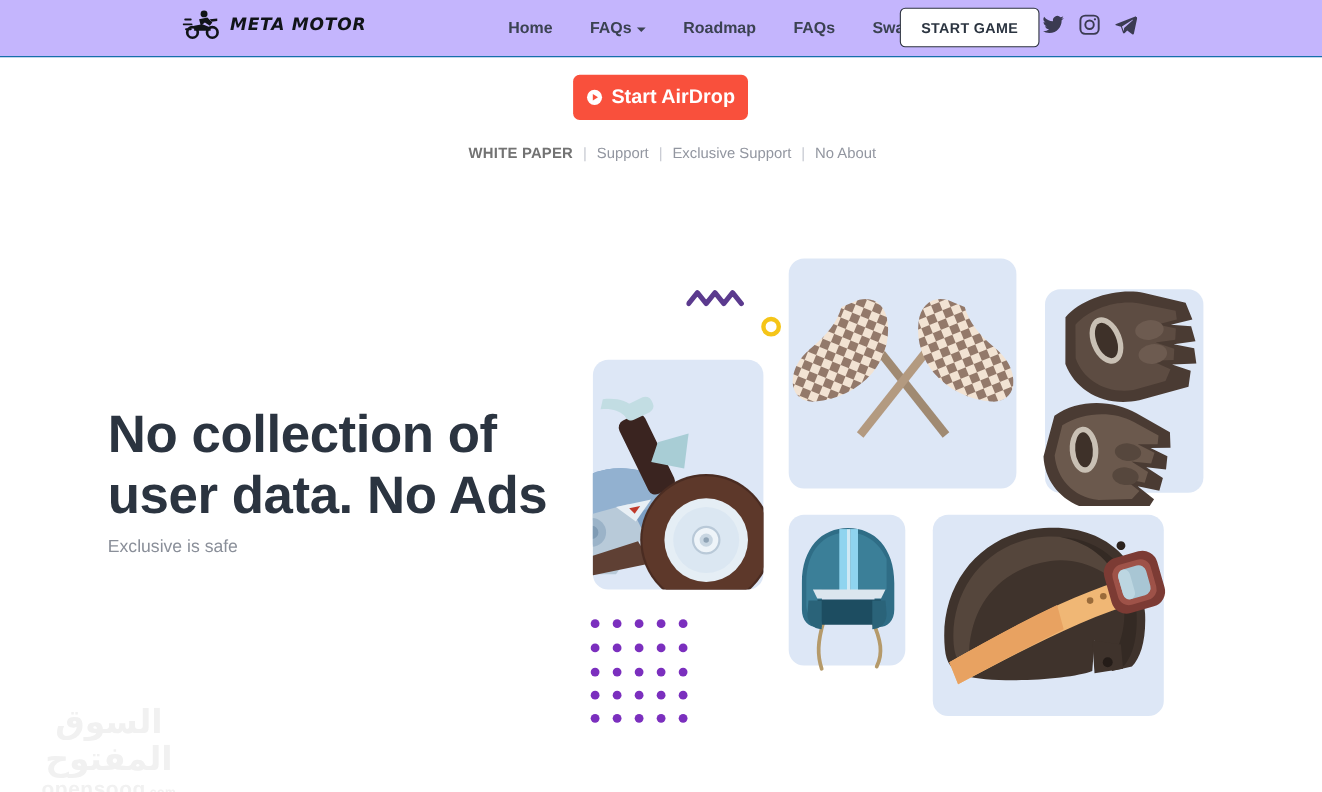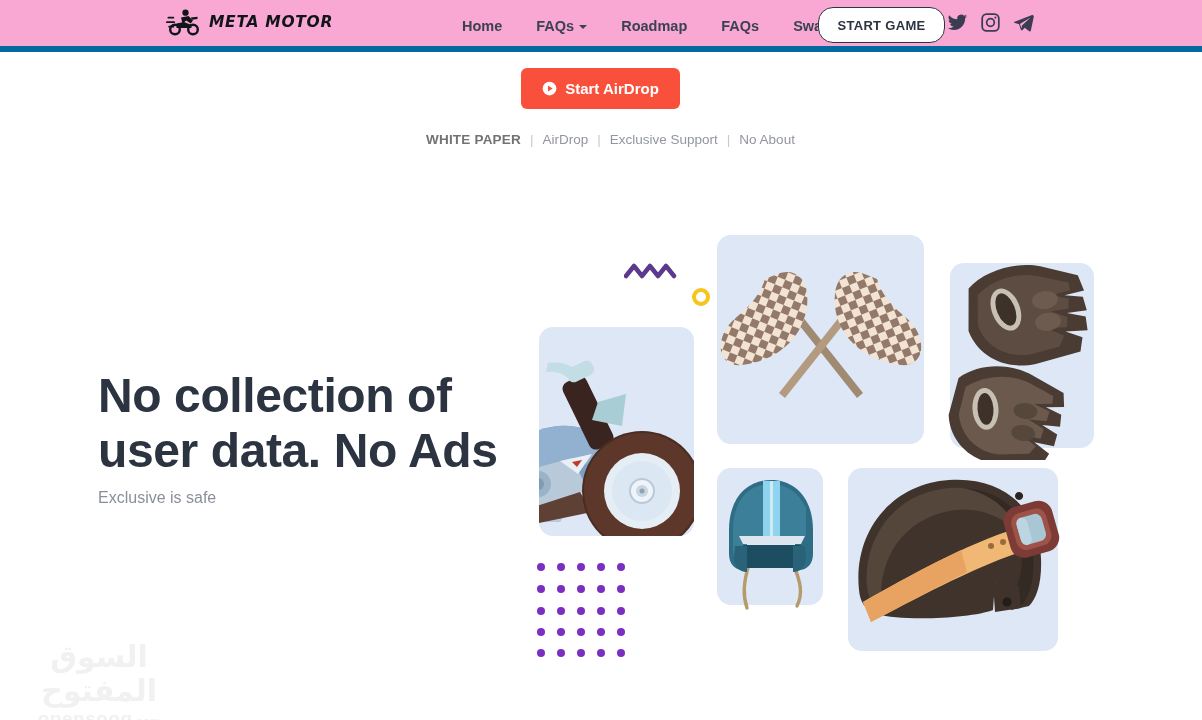--- a/index.html
+++ b/index.html
@@ -8,22 +8,22 @@
     background: #ffffff;
     font-family: "Liberation Sans", sans-serif;
     overflow: hidden;
   }
   .page { position: relative; width: 1202px; height: 720px; background:#fff; }
 
   
   .header {
     position: absolute; top: 0; left: 0;
     width: 1202px; height: 52px;
-    border-bottom: 6px solid #0369a1;
-    background: #f9a8d4;
+    border-bottom: 1px solid #0369a1;
+    background: #c4b5fd;
   }
   .brand {
     position: absolute; left: 166px; top: 7px;
     display: flex; align-items: center; gap: 7px;
   }
   .brand-logo { width: 36px; height: 30px; display:block; }
   .brand-name {
     font-size: 15.5px; font-weight: 700; letter-spacing: .7px;
     color: #111418; font-style: italic;
     font-family: "DejaVu Sans", sans-serif;
@@ -38,38 +38,38 @@
     display: flex; align-items: center; gap: 5px; text-align: center;
   }
   .caret {
     width: 0; height: 0;
     border-left: 4px solid transparent; border-right: 4px solid transparent;
     border-top: 4px solid #3b4252; display:inline-block; margin-top:2px;
   }
   .start-game-btn {
     position: absolute; left: 818px; top: 7px;
     width: 127px; height: 36px;
-    border: 1.5px solid #2e3440; border-radius: 15px;
+    border: 1.5px solid #2e3440; border-radius: 5px;
     background: #fff; color: #2b3440;
     font-size: 13px; font-weight: 700; letter-spacing: .3px;
     font-family: "Liberation Sans", sans-serif;
     cursor: pointer;
   }
   .socials {
     position: absolute; left: 947px; top: 12px;
     display: flex; align-items: center; gap: 12px;
   }
   .social-icon { width: 21px; height: 21px; cursor: pointer; display:block; color:#3b3b52; }
 
   
   .airdrop-btn {
     position: absolute; left: 521px; top: 68px;
     width: 159px; height: 41px;
     background: #f9503c; border: none; border-radius: 6px;
-    color: #fff; font-size: 15px; font-weight: 700;
+    color: #fff; font-size: 18px; font-weight: 700;
     display: flex; align-items: center; justify-content: center; gap: 8px;
     cursor: pointer; font-family: "Liberation Sans", sans-serif;
   }
   .play-icon { width: 15px; height: 15px; display:block; }
 
   .sublinks {
     position: absolute; left: 426px; top: 132px;
     display: flex; align-items: center; gap: 0;
     font-size: 13.5px;
   }
@@ -190,21 +190,21 @@
     <svg class="play-icon" viewBox="0 0 24 24">
       <circle cx="12" cy="12" r="11" fill="#ffffff"></circle>
       <path d="M9.5 7.3 L17 12 L9.5 16.7 Z" fill="#f9503c"></path>
     </svg>
     <span>Start AirDrop</span>
   </button>
 
   <div class="sublinks">
     <span class="sublink primary">WHITE PAPER</span>
     <span class="sep">|</span>
-    <span class="sublink">AirDrop</span>
+    <span class="sublink">Support</span>
     <span class="sep">|</span>
     <span class="sublink">Exclusive Support</span>
     <span class="sep">|</span>
     <span class="sublink">No About</span>
   </div>
 
   <h1 class="hero-title">No collection of user data. No Ads</h1>
   <p class="hero-sub">Exclusive is safe</p>
 
   <div class="illus">

